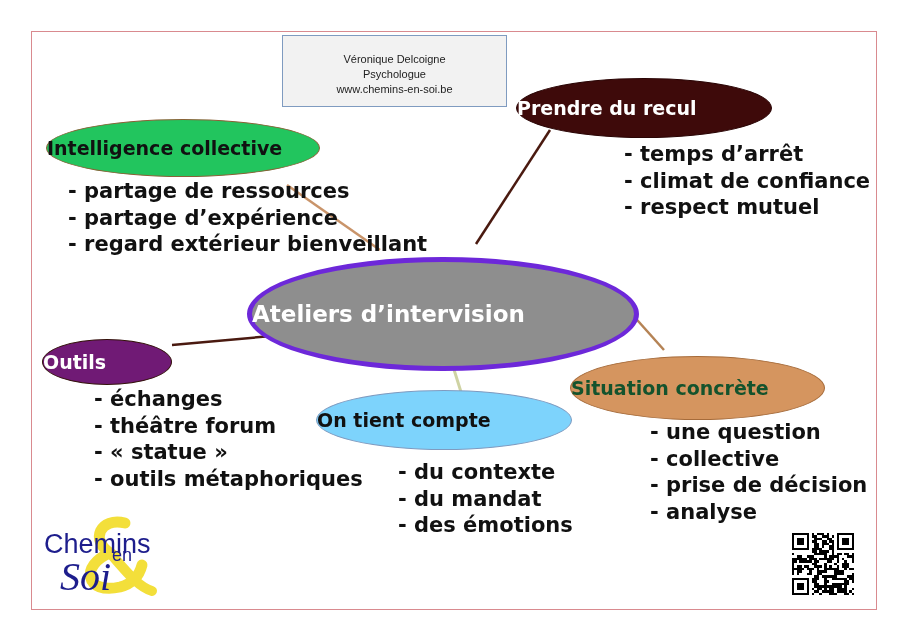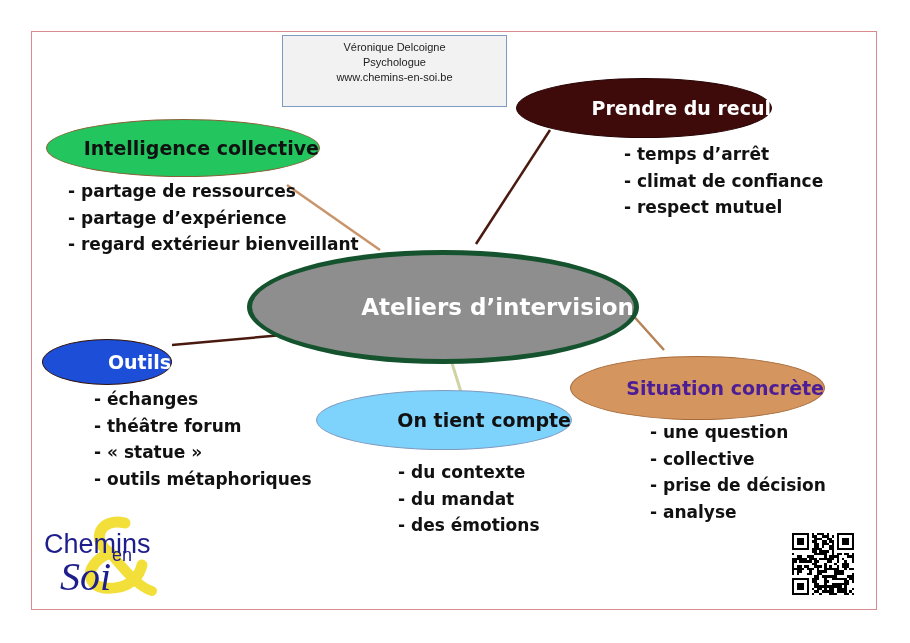--- a/index.html
+++ b/index.html
@@ -1,24 +1,24 @@
 <!DOCTYPE html>
 <html><head>
 <meta charset="utf-8">
 <style>
   html, body { margin:0; padding:0; background:#ffffff; }
   body { width:910px; height:643px; position:relative; overflow:hidden; font-family:"DejaVu Sans", sans-serif; }
   .frame { position:absolute; left:31px; top:31px; width:846px; height:579px; border:1.5px solid #d98a8f; box-sizing:border-box; }
   svg.links { position:absolute; left:0; top:0; width:910px; height:643px; }
   .card { position:absolute; left:282px; top:35px; width:225px; height:72px; background:#f2f2f2; border:1px solid #7f9bc0; box-sizing:border-box;
-          text-align:center; font-family:"Liberation Sans", sans-serif; font-size:11px; line-height:15px; color:#222; padding-top:4px; }
+          text-align:center; font-family:"Liberation Sans", sans-serif; font-size:11px; line-height:15px; color:#222; padding-top:16px; }
   .card div { white-space:nowrap; }
-  .ell { position:absolute; border-radius:50%; box-sizing:border-box; display:flex; align-items:center; justify-content:flex-end;
+  .ell { position:absolute; border-radius:50%; box-sizing:border-box; display:flex; align-items:center; justify-content:flex-start;
          font-family:"DejaVu Sans", sans-serif; font-weight:bold; white-space:nowrap; }
-  .list { position:absolute; font-family:"DejaVu Sans", sans-serif; font-weight:bold; font-size:17px; line-height:26.5px; color:#111; white-space:nowrap; }
+  .list { position:absolute; font-family:"DejaVu Sans", sans-serif; font-weight:bold; font-size:21px; line-height:26.5px; color:#111; white-space:nowrap; }
   .list div::before { content:"- "; }
   .logo { position:absolute; left:40px; top:515px; width:130px; height:85px; }
   .qr { position:absolute; left:792px; top:533px; width:62px; height:62px; }
 </style>
 </head>
 <body>
 
 <div class="frame"></div>
 
 <svg class="links" viewBox="0 0 910 643">
@@ -28,21 +28,21 @@
   <line x1="451" y1="360" x2="461" y2="392" stroke="#cfd3a3" stroke-width="3"></line>
   <line x1="630" y1="312" x2="664" y2="350" stroke="#b58355" stroke-width="2.5"></line>
 </svg>
 
 <div class="card">
   <div>Véronique Delcoigne</div>
   <div>Psychologue</div>
   <div>www.chemins-en-soi.be</div>
 </div>
 
-<div class="ell" style="left:247px;top:250px;width:392px;height:114px;background:#8e8e8e;border:5px solid #14532d;color:#fff;font-size:23px;">
+<div class="ell" style="left:247px;top:257px;width:392px;height:114px;background:#8e8e8e;border:5px solid #6d28d9;color:#fff;font-size:23px;">
   <span>Ateliers d’intervision</span>
 </div>
 
 <div class="ell" style="left:46px;top:119px;width:274px;height:58px;background:#22c55e;border:1.5px solid #8a6237;color:#111;font-size:19px;">
   <span>Intelligence collective</span>
 </div>
 <div class="list" style="left:68px;top:178px;">
   <div>partage de ressources</div>
   <div>partage d’expérience</div>
   <div>regard extérieur bienveillant</div>
@@ -50,40 +50,40 @@
 
 <div class="ell" style="left:516px;top:78px;width:256px;height:60px;background:#3e0a0a;border:1.5px solid #2a0505;color:#fff;font-size:19px;">
   <span>Prendre du recul</span>
 </div>
 <div class="list" style="left:624px;top:141px;">
   <div>temps d’arrêt</div>
   <div>climat de confiance</div>
   <div>respect mutuel</div>
 </div>
 
-<div class="ell" style="left:42px;top:339px;width:130px;height:46px;background:#1d4ed8;border:1.5px solid #33120a;color:#fff;font-size:19px;">
+<div class="ell" style="left:42px;top:339px;width:130px;height:46px;background:#701a75;border:1.5px solid #33120a;color:#fff;font-size:19px;">
   <span>Outils</span>
 </div>
 <div class="list" style="left:94px;top:386px;">
   <div>échanges</div>
   <div>théâtre forum</div>
   <div>« statue »</div>
   <div>outils métaphoriques</div>
 </div>
 
 <div class="ell" style="left:316px;top:390px;width:256px;height:60px;background:#7dd3fc;border:1.5px solid #7f9bc0;color:#111;font-size:19px;">
   <span>On tient compte</span>
 </div>
 <div class="list" style="left:398px;top:459px;">
   <div>du contexte</div>
   <div>du mandat</div>
   <div>des émotions</div>
 </div>
 
-<div class="ell" style="left:570px;top:356px;width:255px;height:64px;background:#d5955f;border:1.5px solid #a66b3a;color:#4c1d95;font-size:19px;">
+<div class="ell" style="left:570px;top:356px;width:255px;height:64px;background:#d5955f;border:1.5px solid #a66b3a;color:#14532d;font-size:19px;">
   <span>Situation concrète</span>
 </div>
 <div class="list" style="left:650px;top:419px;">
   <div>une question</div>
   <div>collective</div>
   <div>prise de décision</div>
   <div>analyse</div>
 </div>
 
 <div class="logo">

